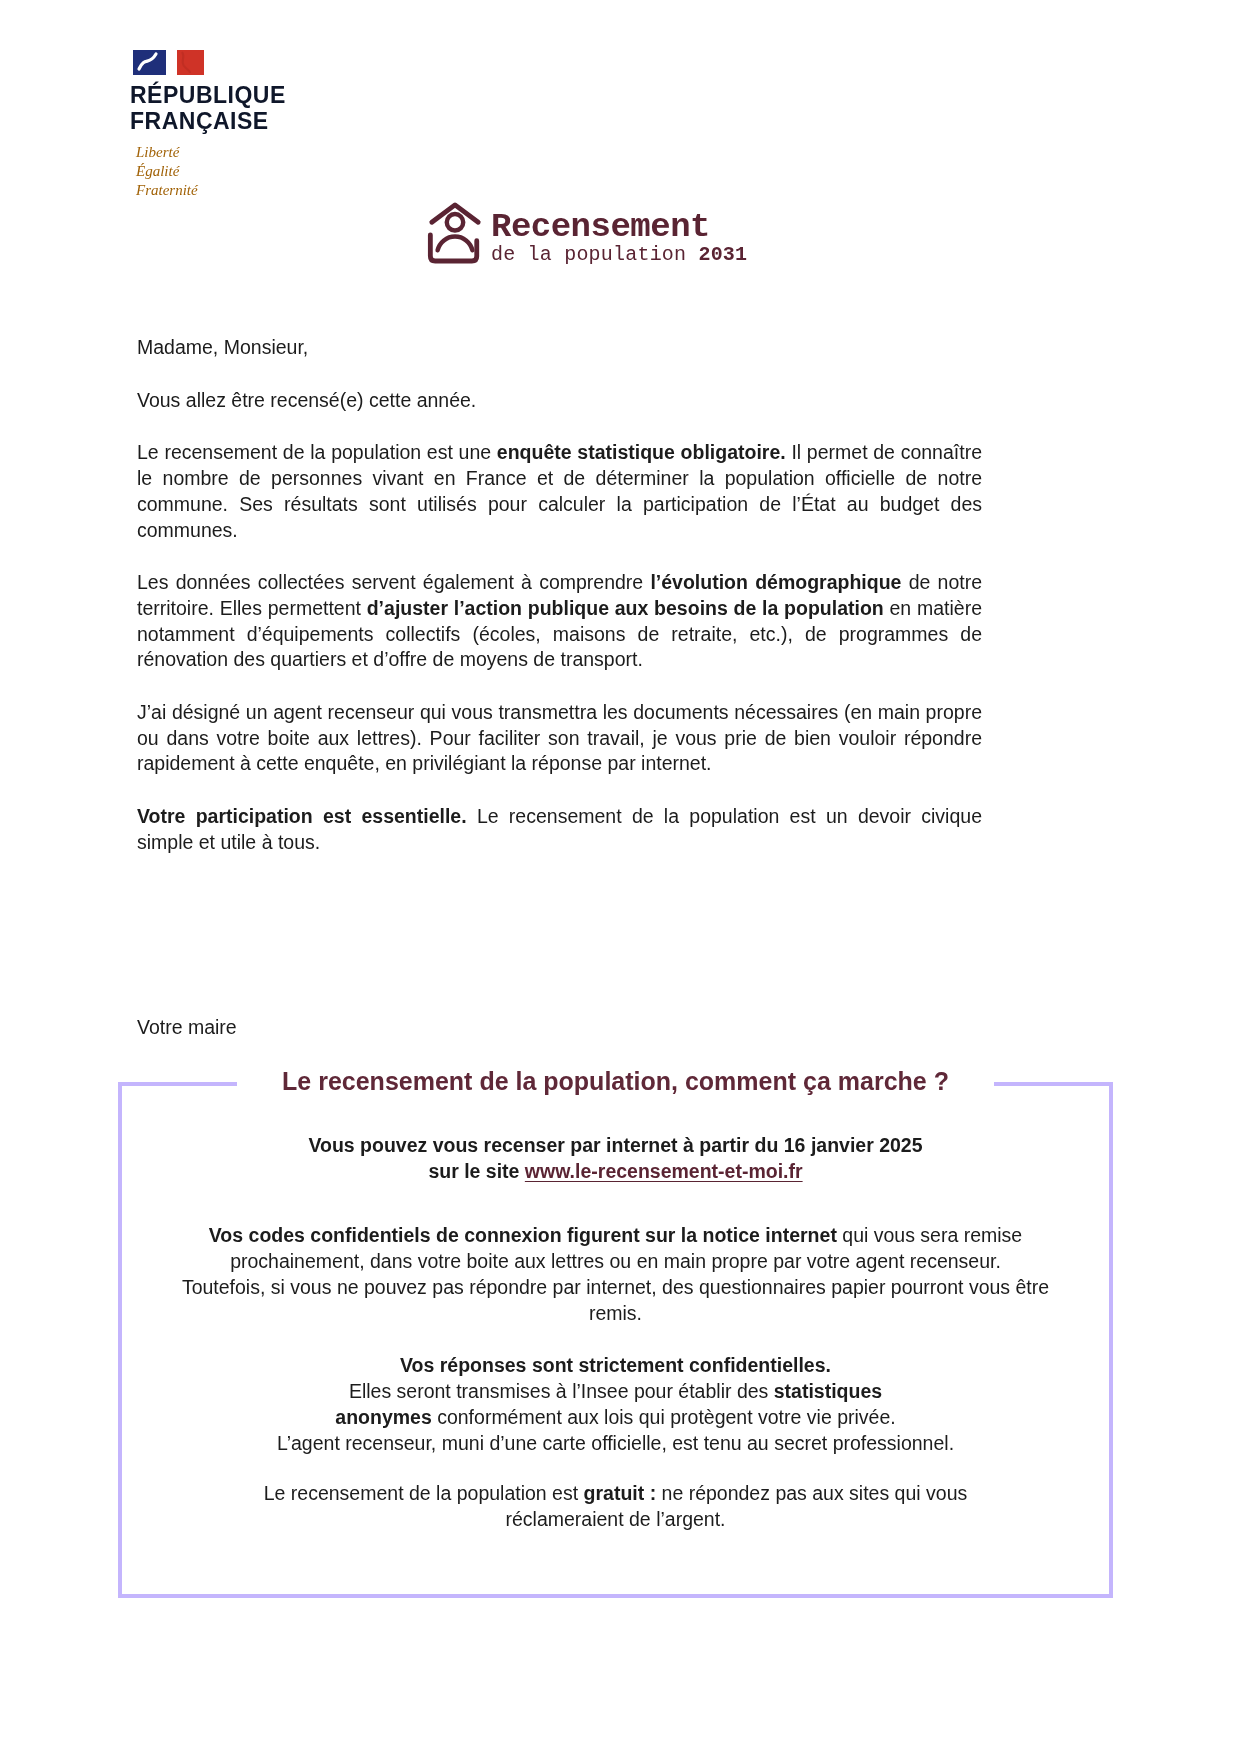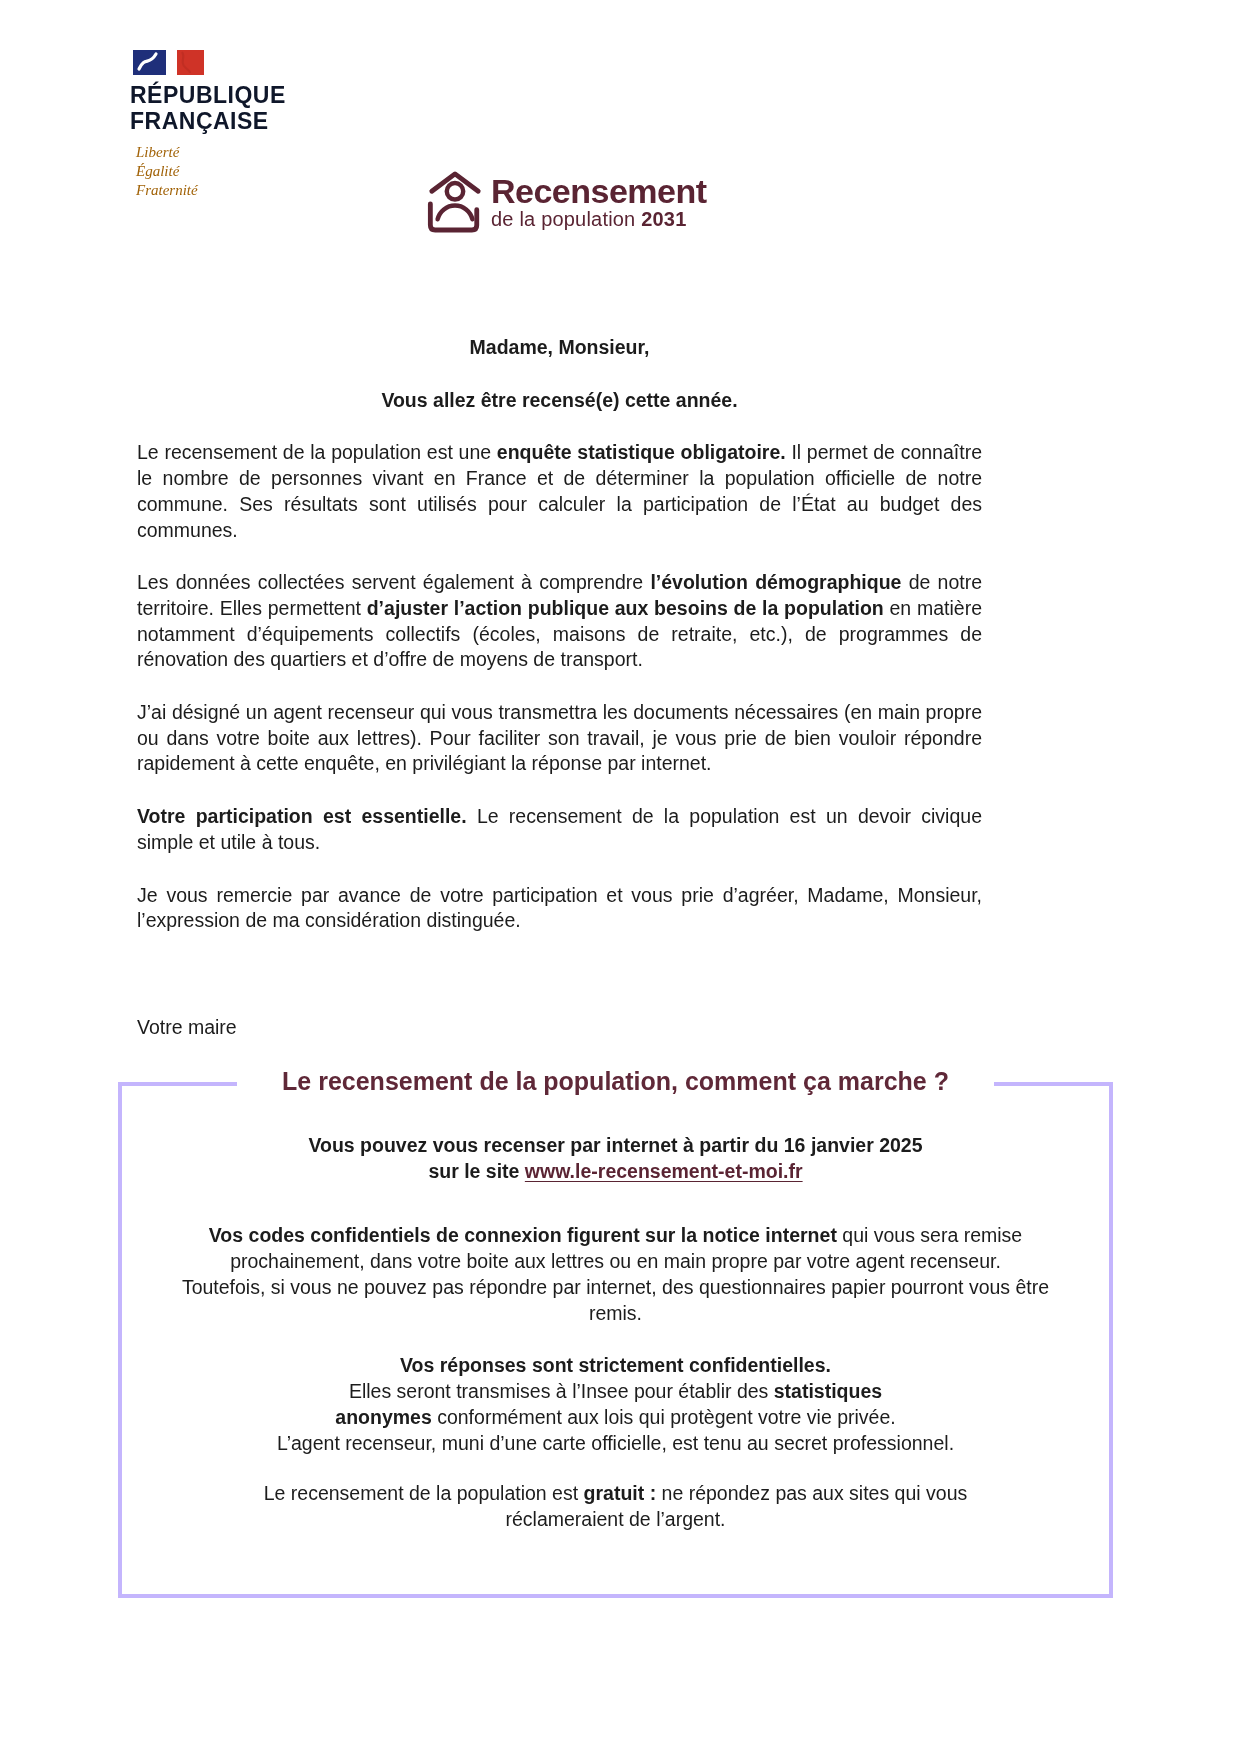--- a/index.html
+++ b/index.html
@@ -20,33 +20,33 @@
   .rf-title{
     font-weight:bold;color:#0f172a;
     font-size:23px;line-height:26px;letter-spacing:0.5px;
   }
   .motto{
     margin-top:9px;margin-left:6px;
     font-family:"Liberation Serif", serif;
     font-style:italic;font-size:15px;line-height:19px;color:#a16207;
   }
   
-  .rec-logo{position:absolute;left:426px;top:165px;display:flex;align-items:flex-start;gap:7px;}
+  .rec-logo{position:absolute;left:426px;top:196px;display:flex;align-items:flex-end;gap:7px;font-family:Liberation Mono, monospace;}
   .rec-text{padding-top:9px;}
   .rec-title{
     color:#5a2433;font-weight:bold;font-size:34px;line-height:34px;letter-spacing:-0.5px;
   }
   .rec-sub{color:#5a2433;font-size:20px;line-height:22px;letter-spacing:0.2px;}
   
   .letter{
     position:absolute;left:137px;top:335px;width:845px;
     font-size:19.5px;line-height:25.7px;
   }
   .letter p{margin:0 0 27px 0;text-align:justify;}
-  .letter p.lead{font-weight:bold;text-align:center;}
+  .letter p.lead{font-weight:normal;text-align:left;}
   .signature{
     position:absolute;left:137px;top:1016px;width:956px;
     text-align:left;font-size:19.5px;
   }
   
   .info-box{
     position:absolute;left:118px;top:1082px;width:995px;height:516px;
     border:4px solid #c4b5fd;box-sizing:border-box;
     padding:46px 40px 0 40px;
   }
@@ -106,21 +106,20 @@
     </div>
   </div>
 
   <main class="letter">
     <p class="lead">Madame, Monsieur,</p>
     <p class="lead">Vous allez être recensé(e) cette année.</p>
     <p><span>Le recensement de la population est une </span><span class="b">enquête statistique obligatoire.</span><span> Il permet de connaître le nombre de personnes vivant en France et de déterminer la population officielle de notre commune. Ses résultats sont utilisés pour calculer la participation de l’État au budget des communes.</span></p>
     <p><span>Les données collectées servent également à comprendre </span><span class="b">l’évolution démographique</span><span> de notre territoire. Elles permettent </span><span class="b">d’ajuster l’action publique aux besoins de la population</span><span> en matière notamment d’équipements collectifs (écoles, maisons de retraite, etc.), de programmes de rénovation des quartiers et d’offre de moyens de transport.</span></p>
     <p><span>J’ai désigné un agent recenseur qui vous transmettra les documents nécessaires (en main propre ou dans votre boite aux lettres). Pour faciliter son travail, je vous prie de bien vouloir répondre rapidement à cette enquête, en privilégiant la réponse par internet.</span></p>
     <p><span class="b">Votre participation est essentielle.</span><span> Le recensement de la population est un devoir civique simple et utile à tous.</span></p>
-    <p><span>Je vous remercie par avance de votre participation et vous prie d’agréer, Madame, Monsieur, l’expression de ma considération distinguée.</span></p>
   </main>
 
   <div class="signature">Votre maire</div>
 
   <section class="info-box">
     <div class="box-title">
       <span>Le recensement de la population, comment ça marche ?</span>
     </div>
     <p class="box-block gap1"><span class="b">Vous pouvez vous recenser par internet à partir du 16 janvier 2025</span><br><span class="b">sur le site </span><span class="b doc-link">www.le-recensement-et-moi.fr</span></p>
     <p class="box-block gap2"><span class="b">Vos codes confidentiels de connexion figurent sur la notice internet</span><span> qui vous sera remise prochainement, dans votre boite aux lettres ou en main propre par votre agent recenseur.</span><br><span>Toutefois, si vous ne pouvez pas répondre par internet, des questionnaires papier pourront vous être remis.</span></p>

